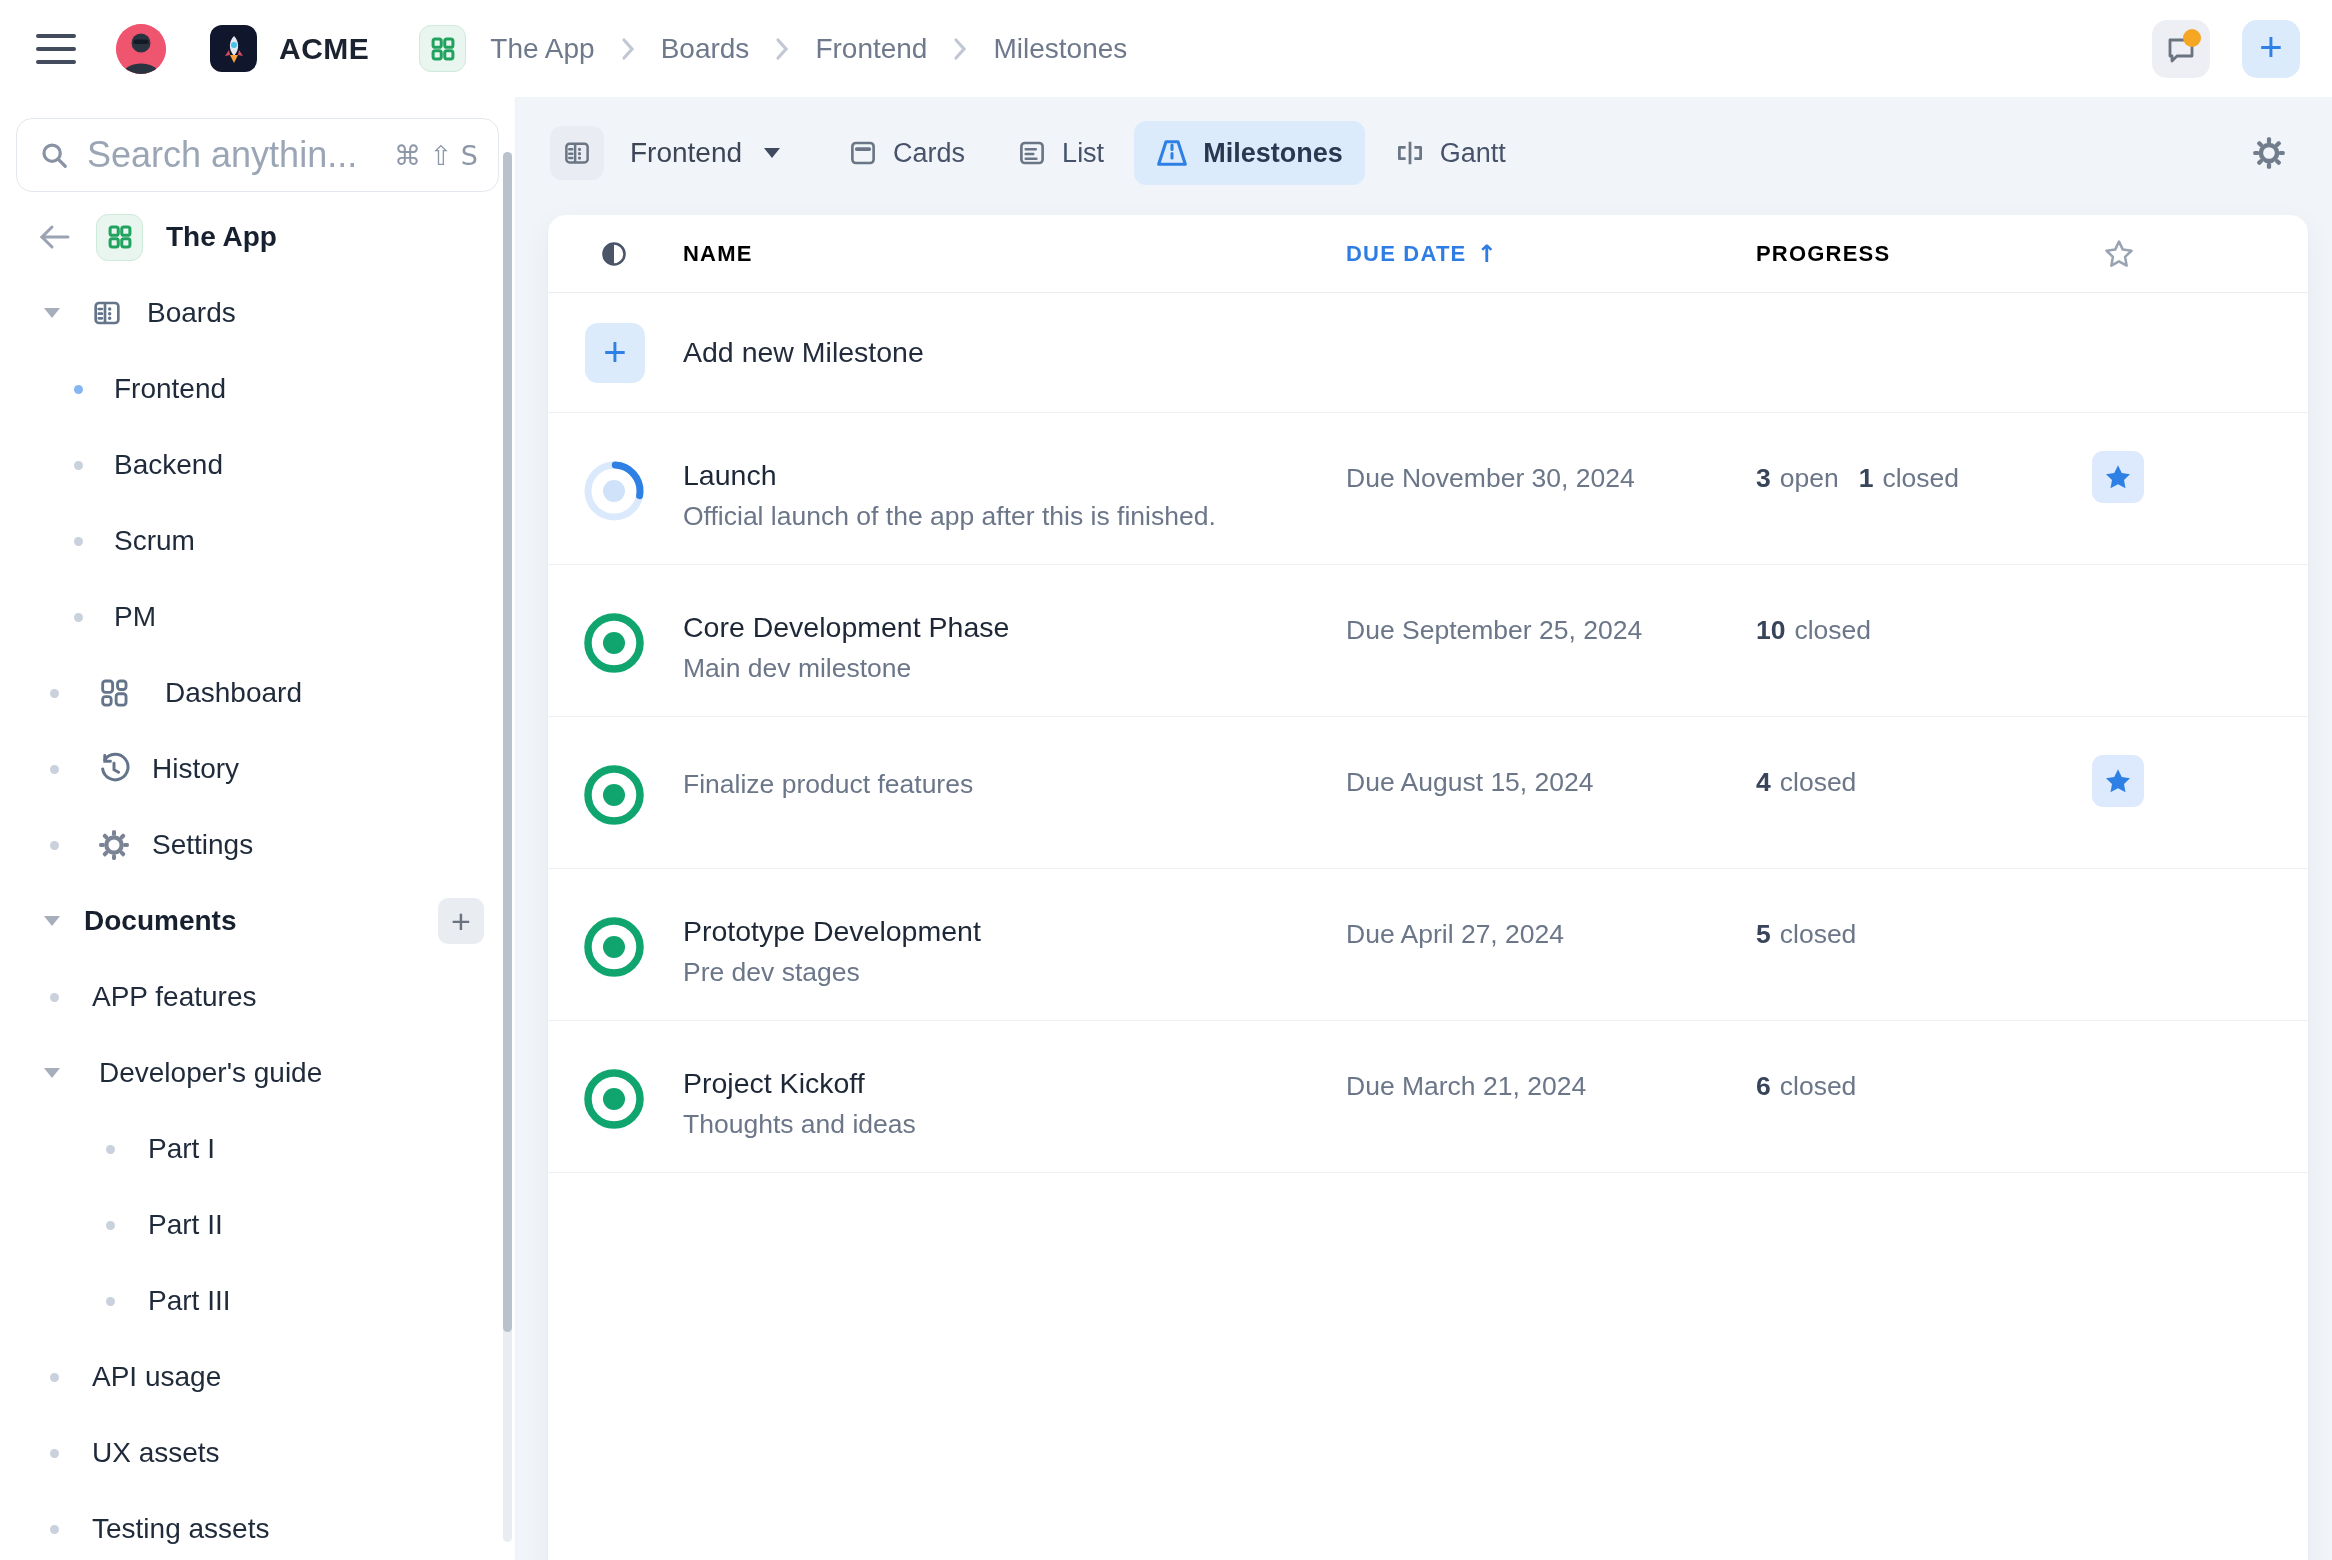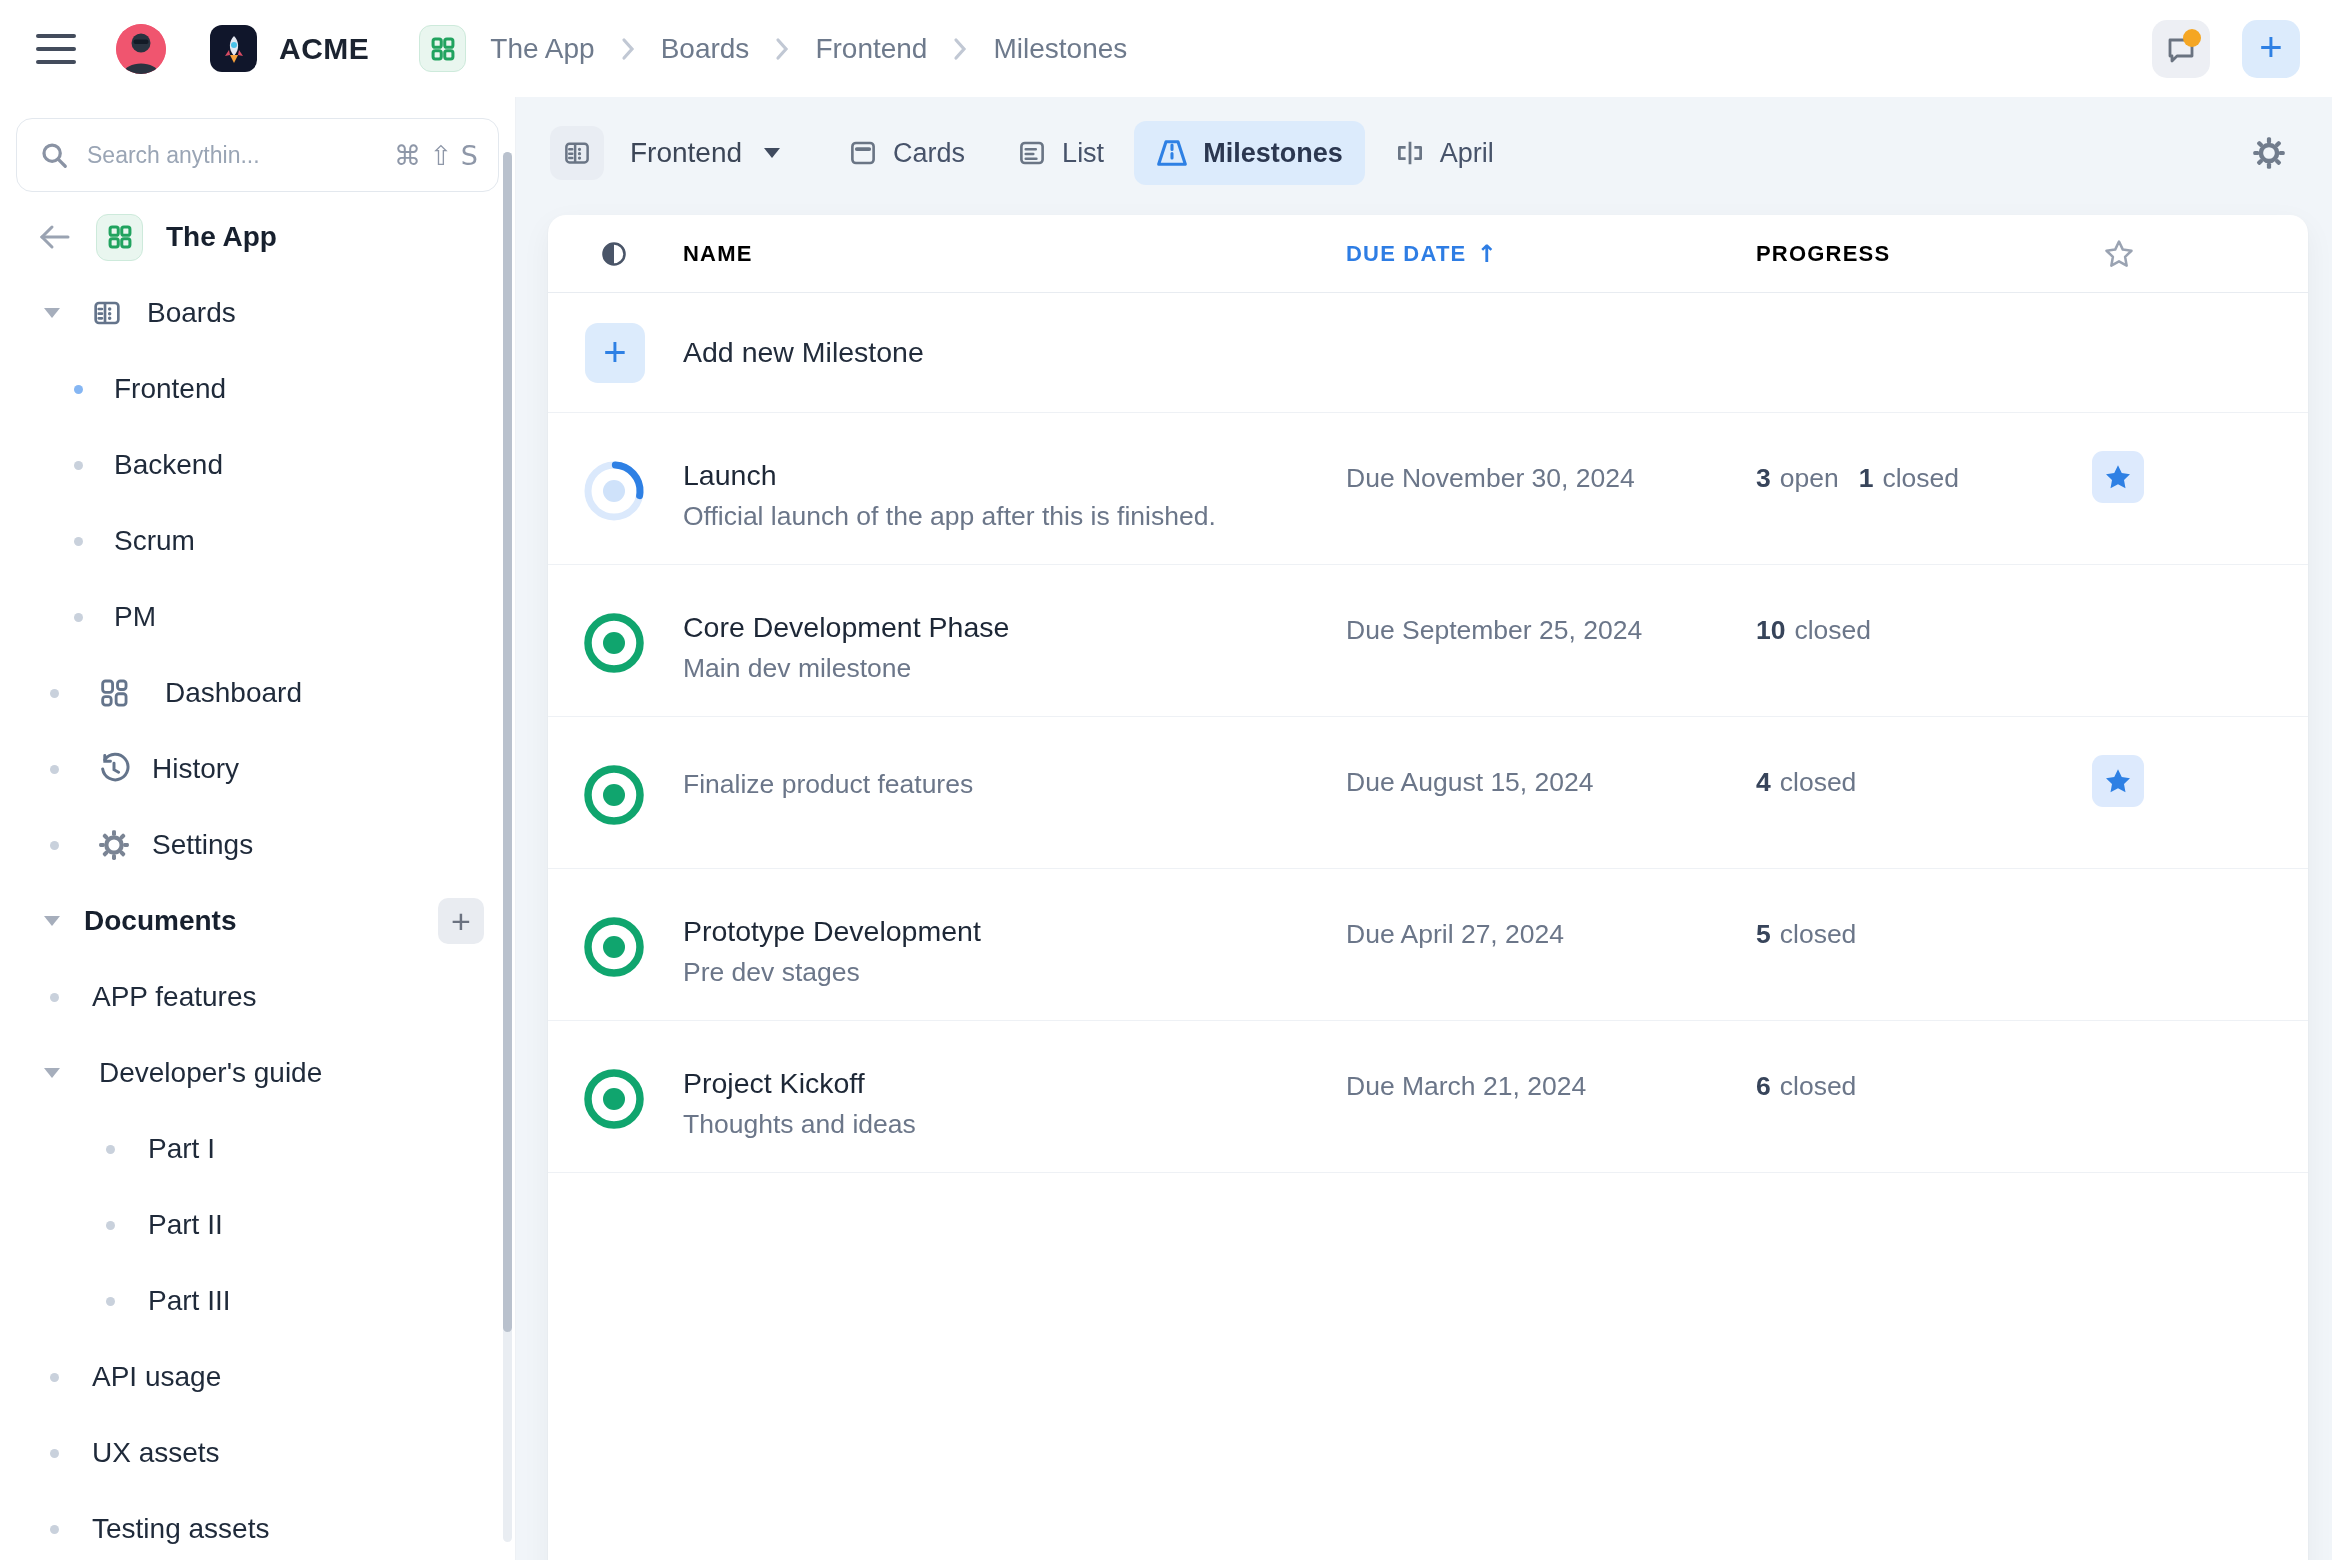--- a/index.html
+++ b/index.html
@@ -47,21 +47,21 @@
   
   .sidebar {
     position:absolute; left:0; top:97px; width:516px; height:1463px;
     background:#fff; border-right:1px solid #eef1f5;
   }
   .search-box {
     margin:21px 16px 0 16px; height:74px; border:1.5px solid #e3e8ee; border-radius:16px; background:#fff;
     display:flex; align-items:center; padding:0 20px 0 22px;
   }
   .search-box input {
-    border:none; outline:none; flex:1; font-size:23px; color:#3c4657; margin-left:18px; min-width:0;
+    border:none; outline:none; flex:1; font-size:36px; color:#3c4657; margin-left:18px; min-width:0;
     font-family:"Liberation Sans","DejaVu Sans",sans-serif; background:transparent;
   }
   .search-box input::placeholder { color:#9aa5b5; }
   .search-kbd { font-size:27px; color:#8e97a8; white-space:nowrap; font-family:"DejaVu Sans",sans-serif; }
   .nav { margin-top:7px; }
   .nav-row { height:76px; display:flex; align-items:center; position:relative; cursor:pointer; }
   .nav-label { font-size:28px; color:#1f2a3a; }
   .nav-label.bold { font-weight:700; color:#17202e; }
   .tri { width:0; height:0; border-left:8px solid transparent; border-right:8px solid transparent; border-top:10px solid #a6aebc; flex:none; }
   .bullet { width:9px; height:9px; border-radius:50%; background:#c9d1dc; flex:none; }
@@ -378,21 +378,21 @@
           <path d="M12,6 V18.5" stroke-dasharray="3.4 3" stroke-linecap="round"></path>
         </svg>
         <span>Milestones</span>
       </div>
       <div class="tab">
         <svg width="30" height="30" viewBox="0 0 24 24" fill="none" stroke="#6a7585" stroke-width="2.2" stroke-linejoin="round">
           <path d="M12,3 V21"></path>
           <path d="M8.5,7.5 H3.5 V16.5 H8.5"></path>
           <path d="M15.5,7.5 H20.5 V16.5 H15.5"></path>
         </svg>
-        <span>April</span>
+        <span>Gantt</span>
       </div>
     </div>
 
     <div class="gear-btn">
       <svg width="36" height="36" viewBox="0 0 24 24">
         <g fill="#717c8c">
           <rect x="10.6" y="1.5" width="2.8" height="4" rx="1"></rect>
             <rect x="10.6" y="18.5" width="2.8" height="4" rx="1"></rect>
           <rect x="1.5" y="10.6" width="4" height="2.8" rx="1"></rect>
             <rect x="18.5" y="10.6" width="4" height="2.8" rx="1"></rect>

